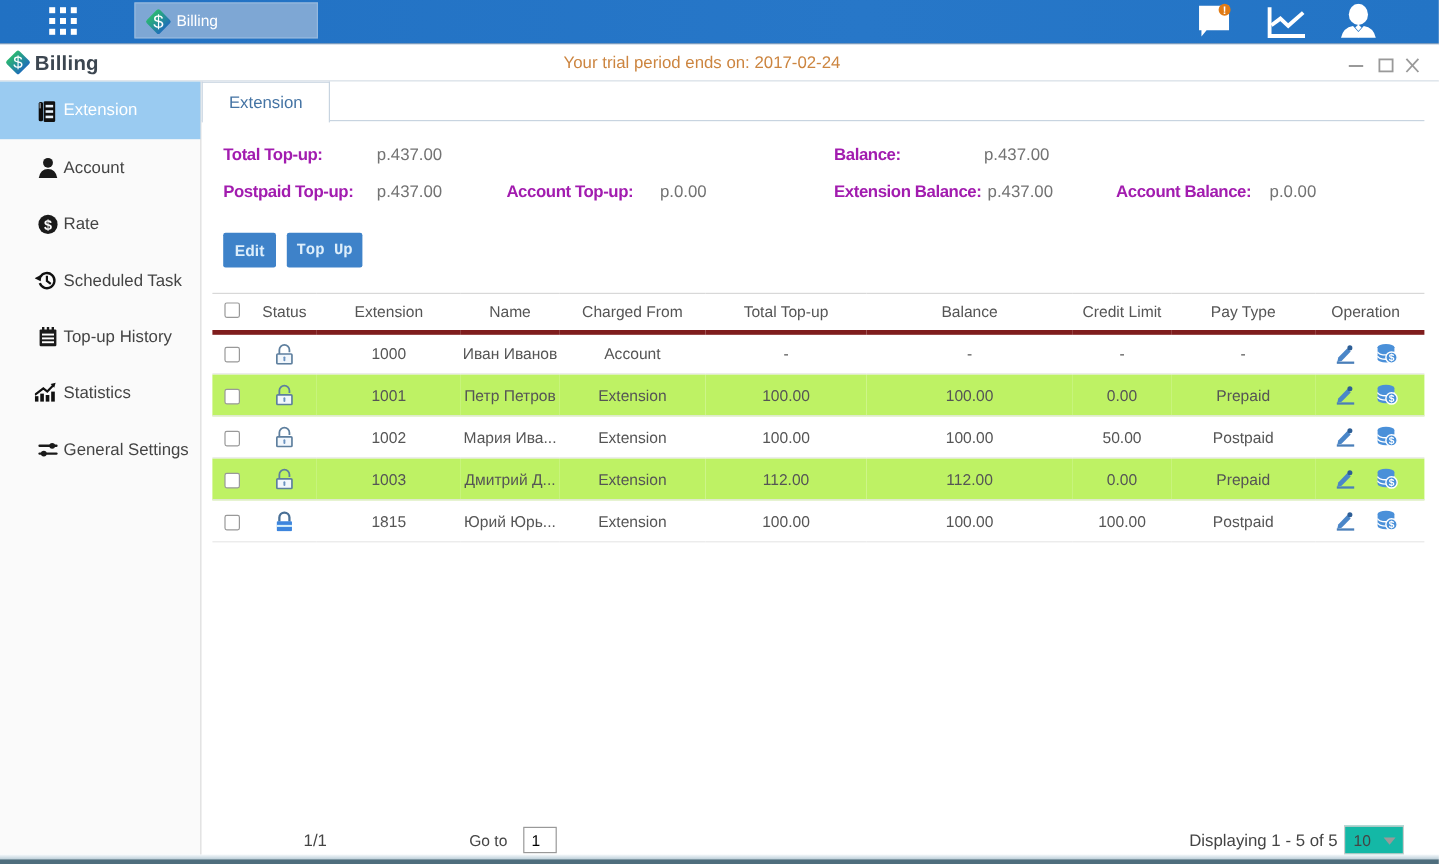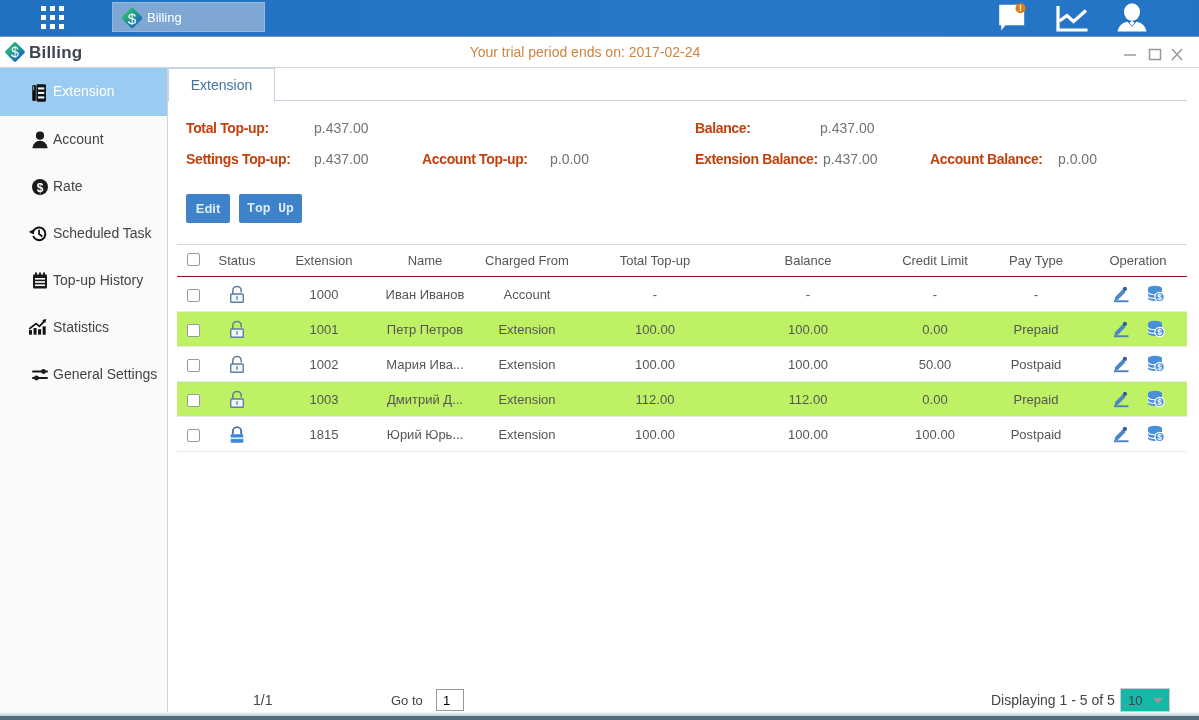--- a/index.html
+++ b/index.html
@@ -28,28 +28,28 @@
 .sitem { position:absolute; left:0; width:167px; height:47px; color:#444; font-size:14px; }
 .sitem.sel { background:#9acbf1; color:#fff; }
 .sitem .ic { position:absolute; left:31px; top:15px; width:18px; height:18px; }
 .sitem .tx { position:absolute; left:53px; top:15px; }
 
 
 #content { position:absolute; left:168px; top:68px; width:1031px; height:645px; background:#fff; }
 #tabstrip { position:absolute; left:0; top:0px; width:1019px; height:33px; border-bottom:1px solid #c8d4e0; }
 #activetab { position:absolute; left:0; top:0px; width:107px; height:34px; background:#fff; border:1px solid #c8d4e0; border-bottom:none; text-align:center; line-height:33px; font-size:14px; color:#4574a4; }
 
-.slabel { position:absolute; font-weight:bold; font-size:14px; color:#c2410c; letter-spacing:-0.35px; }
+.slabel { position:absolute; font-weight:bold; font-size:14px; color:#a21caf; letter-spacing:-0.35px; }
 .sval { position:absolute; font-size:14px; color:#737373; }
 
 .btn { position:absolute; height:29px; background:#3e82c9; color:#ddeefb; font-weight:bold; font-size:13px; text-align:center; line-height:29px; border-radius:2px; }
 
 
 #tbl { position:absolute; left:9px; top:176px; width:1010px; border-collapse:collapse; table-layout:fixed; font-size:13px; color:#555; }
-#tbl th { font-weight:normal; color:#555; border-top:1px solid #d8d8d8; border-bottom:1px solid #7f1d1d; height:32px; text-align:center; }
+#tbl th { font-weight:normal; color:#555; border-top:1px solid #d8d8d8; border-bottom:4px solid #7f1d1d; height:32px; text-align:center; }
 #tbl th:last-child { padding-right:7px; }
 #tbl th .cb { position:relative; top:-2px; }
 #tbl td { height:35px; border-bottom:1px solid #e8e8e8; text-align:center; }
 #tbl td:last-child { padding-right:7px; }
 #tbl tr.alt td { background:#bef264; }
 .cb { display:inline-block; width:13px; height:13px; border:1px solid #999; border-radius:2px; background:#fff; vertical-align:middle; }
 .pbtn { position:absolute; top:723px; width:20px; height:20px; background:#f6f6f6; border:1px solid #e0e0e0; color:#a9a9a9; text-align:center; line-height:17px; font-size:17px;margin-left:21px; }
 #bottombar { position:absolute; left:0; top:716px; width:1199px; height:4px; background:#4f6e7d; }
 #bottomedge { position:absolute; left:0; top:712px; width:1199px; height:4px; background:linear-gradient(#f7fafc,#bed0da); }
 </style>
@@ -193,21 +193,21 @@
 
 <div id="content">
   <div id="tabstrip"></div>
   <div id="activetab">Extension</div>
 
   <div class="slabel" style="left:18px; top:52px">Total Top-up:</div>
   <div class="sval" style="left:146px; top:52px">p.437.00</div>
   <div class="slabel" style="left:527px; top:52px">Balance:</div>
   <div class="sval" style="left:652px; top:52px">p.437.00</div>
 
-  <div class="slabel" style="left:18px; top:83px">Settings Top-up:</div>
+  <div class="slabel" style="left:18px; top:83px">Postpaid Top-up:</div>
   <div class="sval" style="left:146px; top:83px">p.437.00</div>
   <div class="slabel" style="left:254px; top:83px">Account Top-up:</div>
   <div class="sval" style="left:382px; top:83px">p.0.00</div>
   <div class="slabel" style="left:527px; top:83px">Extension Balance:</div>
   <div class="sval" style="left:655px; top:83px">p.437.00</div>
   <div class="slabel" style="left:762px; top:83px">Account Balance:</div>
   <div class="sval" style="left:890px; top:83px">p.0.00</div>
 
   <div class="btn" style="left:18px; top:126px; width:44px;" id="editbtn">Edit</div>
   <div class="btn" style="left:71px; top:126px; width:63px;font-family:Liberation Mono, monospace;" id="topupbtn">Top Up</div>

